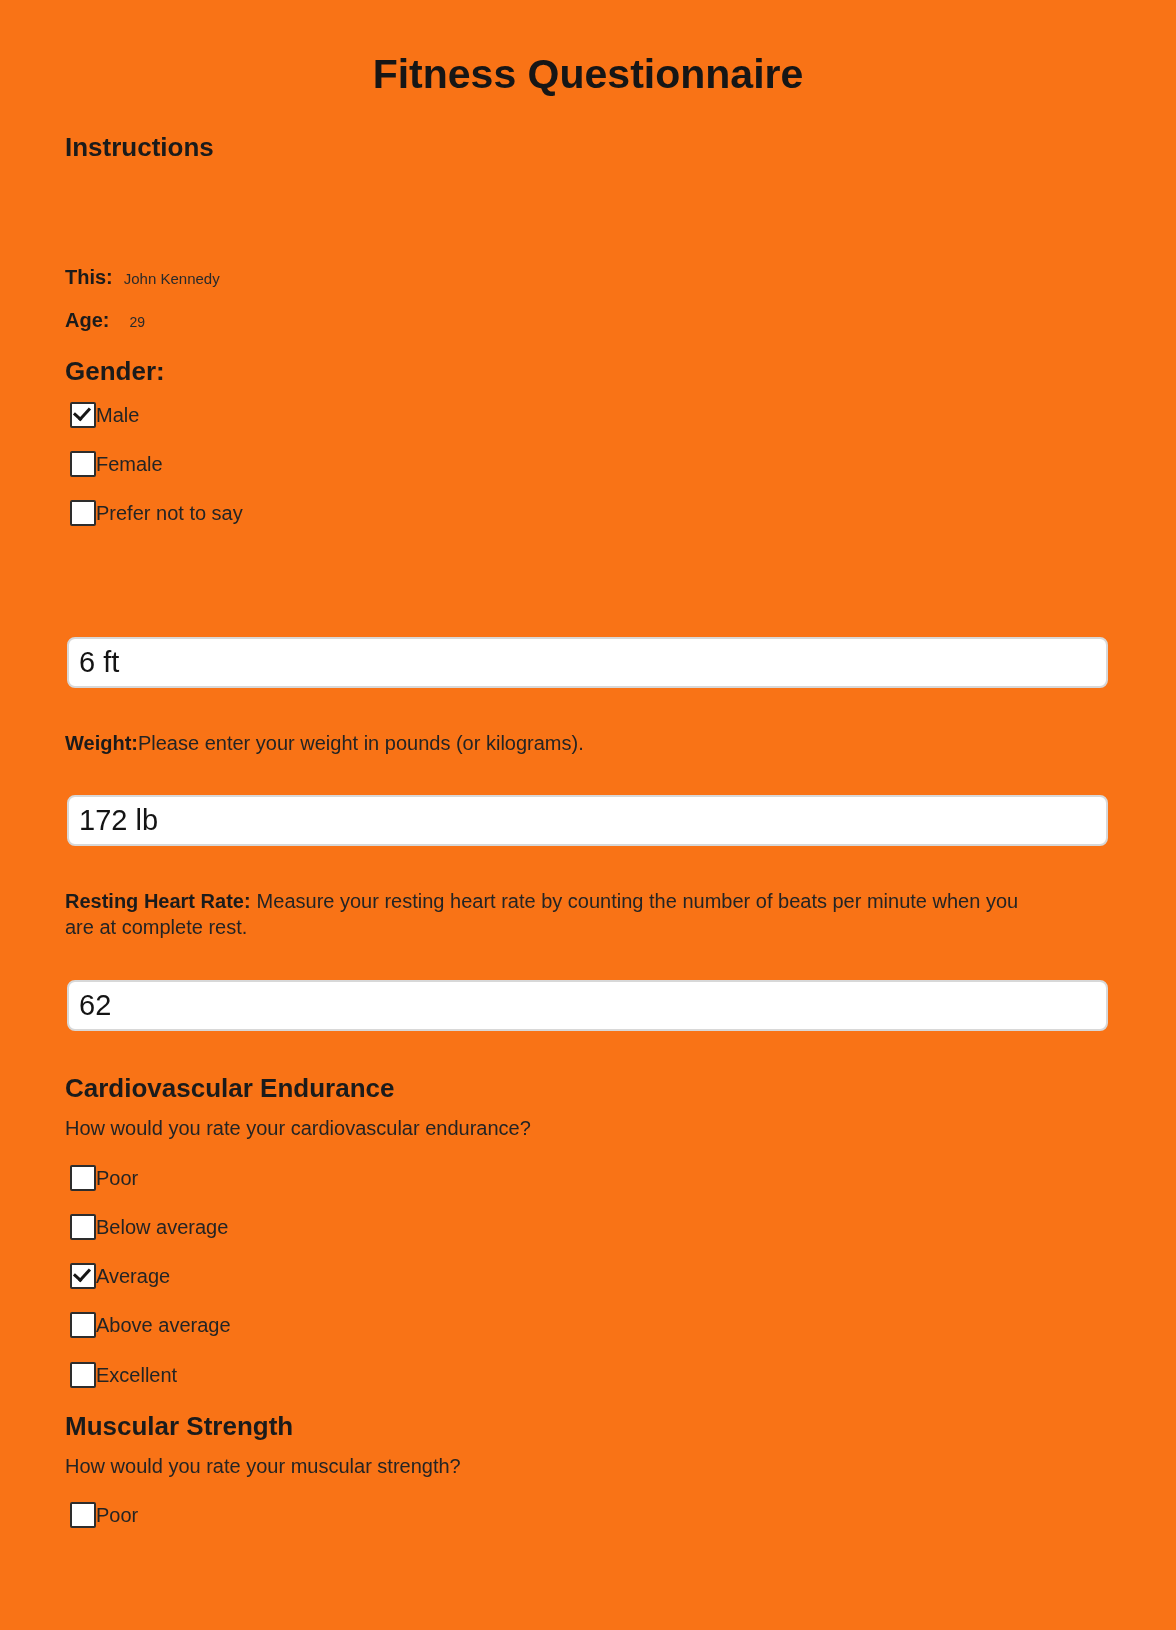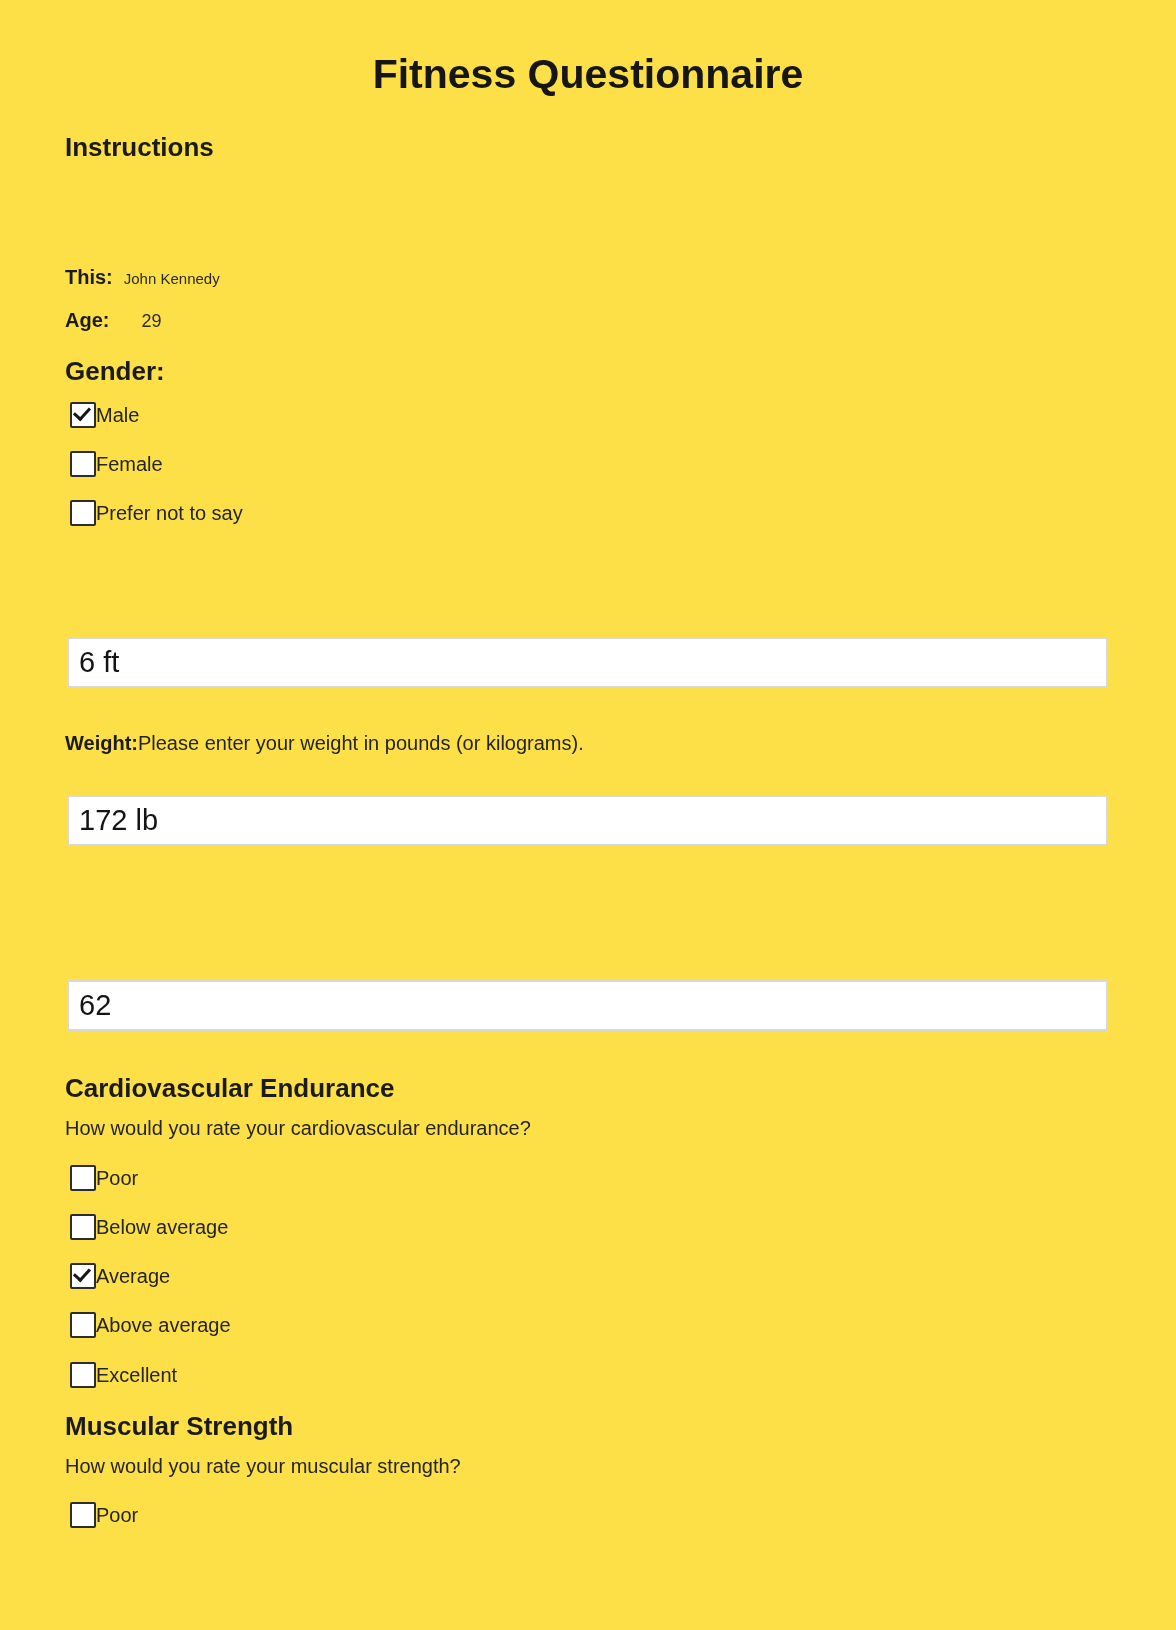--- a/index.html
+++ b/index.html
@@ -1,19 +1,19 @@
 <!DOCTYPE html>
 <html><head>
 <meta charset="utf-8">
 <style>
   html,body{margin:0;padding:0;background:#ffffff;}
   .page{
     position:relative;
     width:1176px;height:1630px;
-    background:#fde047;
+    background:#f97316;
     font-family:"Liberation Sans",sans-serif;
     color:#1e1e1e;
     overflow:hidden;
   }
   .page-title{
     position:absolute;top:52px;left:0;width:100%;
     text-align:center;
     font-size:41px;font-weight:bold;color:#161616;
     line-height:1.1;
   }
@@ -26,35 +26,35 @@
     position:absolute;left:65px;top:172px;width:990px;
     font-size:20px;font-style:italic;color:#242424;
     line-height:27px;
   }
   .kv-row{
     position:absolute;left:65px;
     display:flex;align-items:baseline;
   }
   .kv-label{font-size:20px;font-weight:bold;color:#1b1b1b;}
   .kv-value{font-size:15px;color:#2a2a2a;margin-left:11px;}
-  .kv-value.small{font-size:18px;margin-left:32px;}
+  .kv-value.small{font-size:14px;margin-left:20px;}
   .field-line{
     position:absolute;left:65px;
     font-size:20px;color:#242424;line-height:26px;
   }
   .field-line .lbl{font-weight:bold;color:#1b1b1b;}
   .field-line .desc{margin-left:6px;}
   .field-line .desc.wide-gap{margin-left:0;}
   .rhr-line{width:965px;}
   .text-input{
     position:absolute;left:67px;width:1041px;height:51px;
     border:2px solid #d8d8d8;background:#ffffff;
     font-family:"Liberation Sans",sans-serif;
     font-size:29px;color:#141414;
-    padding:0 10px;box-sizing:border-box;border-radius:0;
+    padding:0 10px;box-sizing:border-box;border-radius:8px;
     outline:none;
   }
   .cb-row{
     position:absolute;left:70px;height:26px;
     display:flex;align-items:center;
   }
   .checkbox{
     position:relative;flex:none;
     width:22px;height:22px;
     border:2px solid #2d2d2d;border-radius:2px;
@@ -110,20 +110,23 @@
     <span class="cb-label">Prefer not to say</span>
   </div>
 
   <input class="text-input" style="top: 637px;" type="text" value="6 ft">
 
   <div class="field-line" style="top:730px">
     <span class="lbl">Weight:</span><span class="desc wide-gap">Please enter your weight in pounds (or kilograms).</span>
   </div>
   <input class="text-input" style="top: 795px;" type="text" value="172 lb">
 
+  <div class="field-line rhr-line" style="top:888px">
+    <span class="lbl">Resting Heart Rate:</span><span class="desc">Measure your resting heart rate by counting the number of beats per minute when you are at complete rest.</span>
+  </div>
   <input class="text-input" style="top: 980px;" type="text" value="62">
 
   <div class="sec-heading" style="top:1073px">Cardiovascular Endurance</div>
   <div class="question-text" style="top:1116px">How would you rate your cardiovascular endurance?</div>
 
   <div class="cb-row" style="top:1165px">
     <span class="checkbox" data-checked="false"></span>
     <span class="cb-label">Poor</span>
   </div>
   <div class="cb-row" style="top:1214px">

